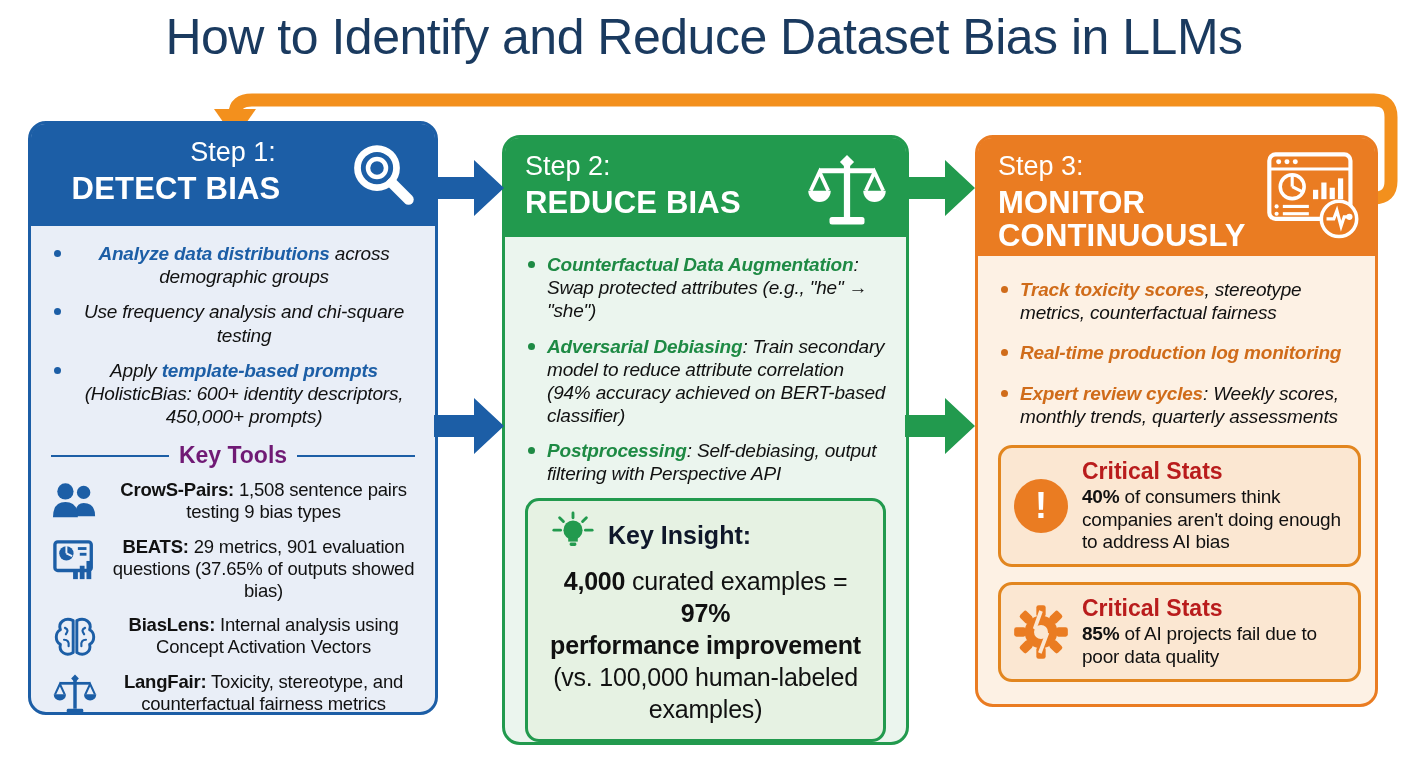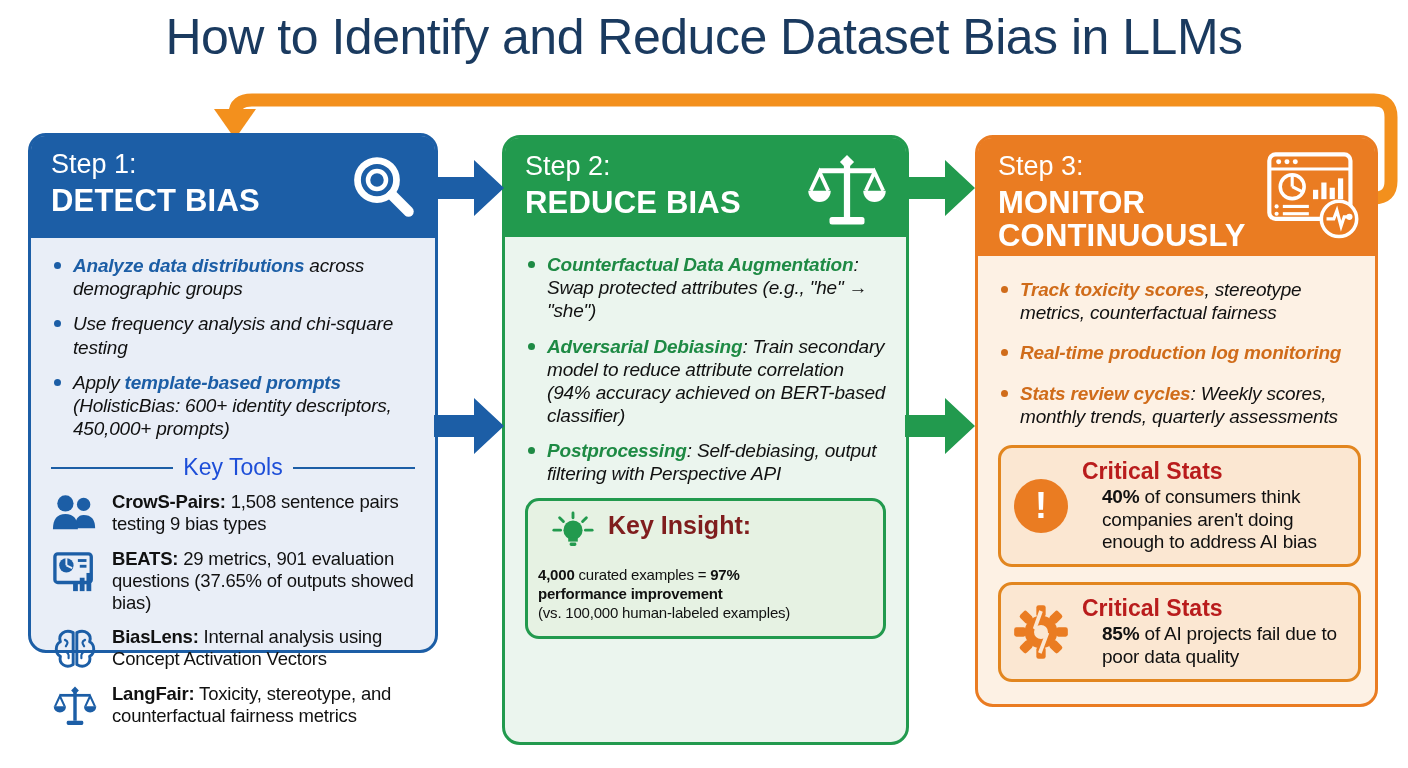--- a/index.html
+++ b/index.html
@@ -10,21 +10,21 @@
   .title{
     position:absolute;top:8px;left:0;right:0;text-align:center;
     font-size:50px;font-weight:500;color:#1a3a5f;letter-spacing:-.5px;
   }
   #loop-svg{position:absolute;left:0;top:0;z-index:1;}
   .flow-arrow{position:absolute;z-index:3;}
   .panel{
     position:absolute;z-index:2;border-radius:18px;border:3px solid var(--accent);
     background:var(--bodybg);box-sizing:border-box;
   }
-  .p1{--accent:#1c5ea6;--boldc:#1c5ea6;--bodybg:#e9eef7;left:28px;top:133px;width:410px;height:520px;}
+  .p1{--accent:#1c5ea6;--boldc:#1c5ea6;--bodybg:#e9eef7;left:28px;top:121px;width:410px;height:594px;text-align:center;}
   .p2{--accent:#229a4e;--boldc:#1e8a44;--bodybg:#ebf5ee;left:502px;top:135px;width:407px;height:610px;}
   .p3{--accent:#ea7c22;--boldc:#d06c1a;--bodybg:#fdf1e4;left:975px;top:135px;width:403px;height:572px;}
   .hdr{
     position:relative;background:var(--accent);color:#fff;
     border-radius:14px 14px 0 0;padding:13px 20px 10px;box-sizing:border-box;
   }
   .p1 .hdr{height:102px;} .p2 .hdr{height:99px;} .p3 .hdr{height:118px;}
   .hdr .step-label{font-size:27px;font-weight:400;margin-bottom:4px;}
   .hdr .step-name{font-size:31px;font-weight:bold;letter-spacing:.2px;line-height:1.08;max-width:250px;}
   .hdr-icon{position:absolute;right:16px;top:14px;}
@@ -32,34 +32,34 @@
   .pbody{padding:16px 20px 10px;box-sizing:border-box;}
   .p3 .pbody{padding:22px 14px 10px 20px;}
   .bullet{position:relative;padding-left:22px;margin-bottom:12px;
     font-size:19px;line-height:1.22;letter-spacing:-.2px;font-style:italic;}
   .p3 .bullet{margin-bottom:17px;}
   .bullet::before{content:"";position:absolute;left:3px;top:8px;width:7px;height:7px;
     border-radius:50%;background:var(--boldc);}
   .bullet b{color:var(--boldc);}
   .kt{display:flex;align-items:center;gap:10px;margin:14px 0 10px;}
   .kt-line{flex:1;border-top:2.5px solid #1c5ea6;}
-  .kt-label{color:#1d4ed8;font-weight:normal;font-size:23px;}
+  .kt-label{color:#701a75;font-weight:bold;font-size:23px;}
   .tool{display:flex;gap:13px;align-items:flex-start;margin-bottom:12px;
     font-size:18.5px;line-height:1.2;letter-spacing:-.2px;margin-top:8px;}
   .tool-icon{flex:0 0 48px;display:flex;justify-content:center;padding-top:2px;}
   .insight{margin-top:10px;border:3px solid #229a4e;border-radius:14px;background:#e6f2e3;
     padding:10px 10px 14px;}
-  .insight-title{display:flex;gap:12px;padding-left:12px;
-    color:#7f1d1d;font-size:25px;font-weight:bold;}
-  .insight-body{font-size:15px;line-height:1.28;margin-top:4px;letter-spacing:-.2px;}
+  .insight-title{display:flex;align-items:center;gap:12px;padding-left:12px;
+    color:#0f172a;font-size:25px;font-weight:bold;}
+  .insight-body{text-align:center;font-size:25px;line-height:1.28;margin-top:4px;letter-spacing:-.2px;}
   .stat{display:flex;gap:13px;align-items:center;border:3px solid #e2861f;background:#fbe7d2;
     border-radius:14px;padding:10px 12px;margin-top:15px;box-sizing:border-box;}
   .stat-icon{flex:0 0 56px;display:flex;justify-content:center;}
   .stat-title{color:#b91c1c;font-size:23px;font-weight:bold;margin-bottom:1px;}
-  .stat-text{font-size:19px;line-height:1.2;letter-spacing:-.2px;margin-left:20px;}
+  .stat-text{font-size:19px;line-height:1.2;letter-spacing:-.2px;}
   .excl-circle{width:54px;height:54px;border-radius:50%;background:#ea7c22;color:#fff;
     display:flex;align-items:center;justify-content:center;font-size:36px;font-weight:bold;}
 </style>
 </head>
 <body>
 
 <div class="title">How to Identify and Reduce Dataset Bias in LLMs</div>
 
 <svg id="loop-svg" width="1408" height="230" viewBox="0 0 1408 230">
   <path d="M 235 112 V 114 Q 235 100 252 100 H 1374 Q 1391 100 1391 117 V 181 Q 1391 198 1374 198 H 1362" fill="none" stroke="#f3901d" stroke-width="13" stroke-linejoin="round" stroke-linecap="butt"></path>
@@ -231,21 +231,21 @@
           <line x1="21" y1="63" x2="46" y2="63" stroke="#fff" stroke-width="3"></line>
         <circle cx="75" cy="68" r="17" fill="#ea7c22" stroke="#fff" stroke-width="3.4"></circle>
         <polyline points="63,68 70,68 73,60 77,75 80,66 87,66" fill="none" stroke="#fff" stroke-width="3"></polyline>
         <circle cx="85" cy="66" r="3" fill="#fff"></circle>
       </svg>
     </span>
   </div>
   <div class="pbody">
     <div class="bullet"><span></span><b>Track toxicity scores</b><span>, stereotype metrics, counterfactual fairness</span></div>
     <div class="bullet"><span></span><b>Real-time production log monitoring</b><span></span></div>
-    <div class="bullet"><span></span><b>Stats review cycles</b><span>: Weekly scores, monthly trends, quarterly assessments</span></div>
+    <div class="bullet"><span></span><b>Expert review cycles</b><span>: Weekly scores, monthly trends, quarterly assessments</span></div>
 
     <div class="stat">
       <span class="stat-icon">
         <span class="excl-circle">!</span>
       </span>
       <div>
         <div class="stat-title">Critical Stats</div>
         <div class="stat-text"><b>40%</b><span> of consumers think companies aren't doing enough to address AI bias</span></div>
       </div>
     </div>

